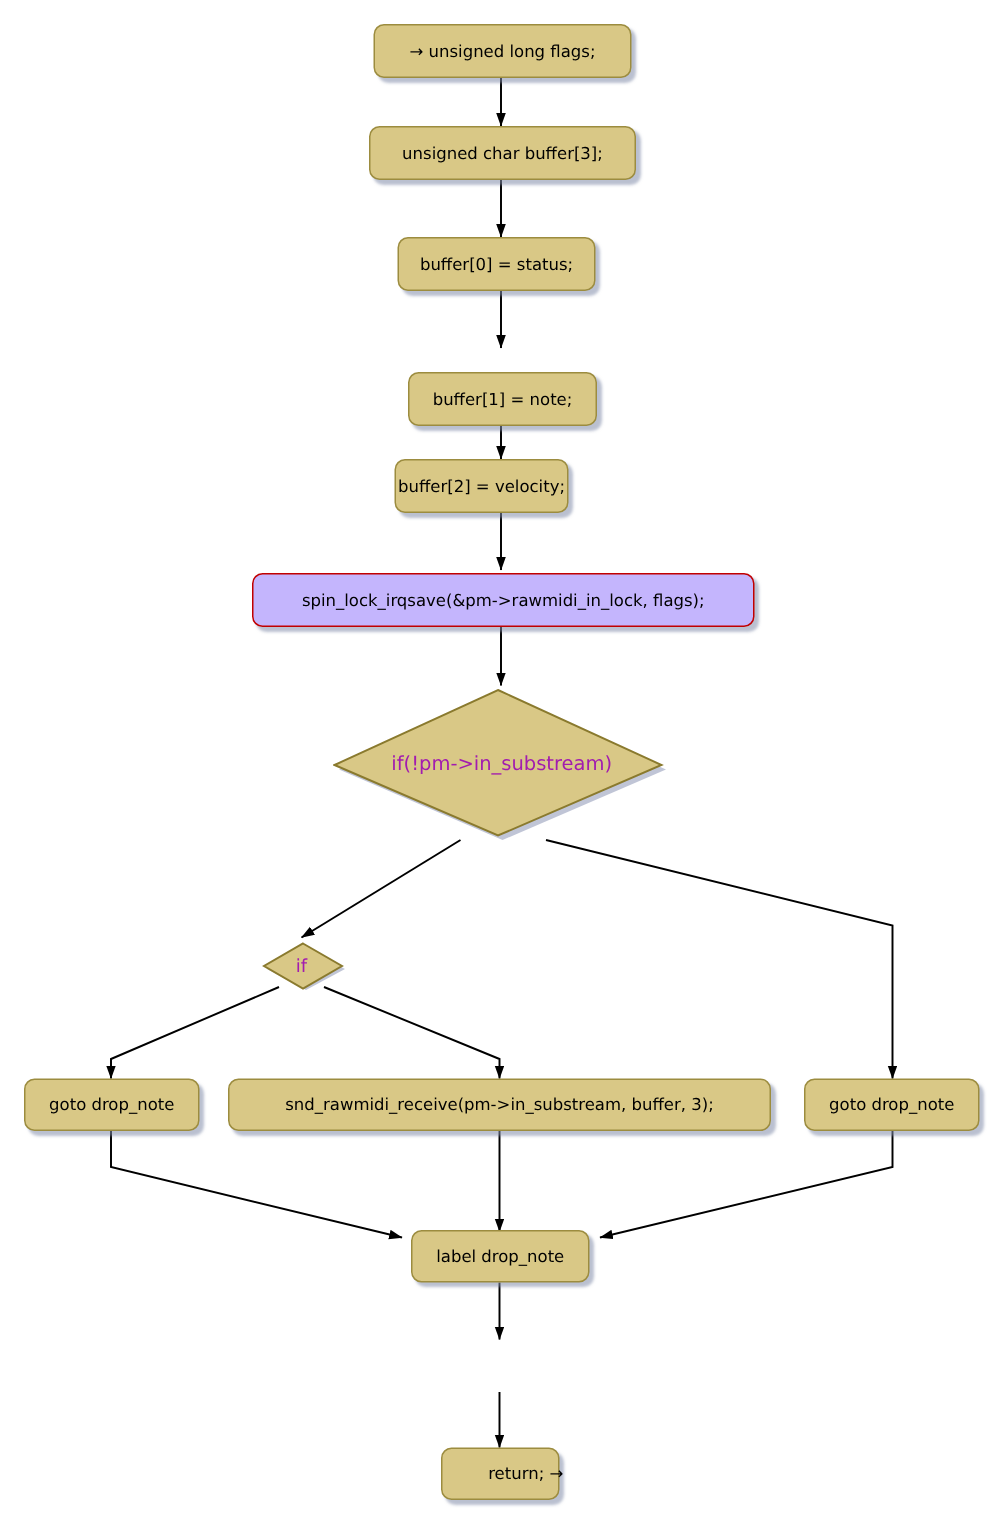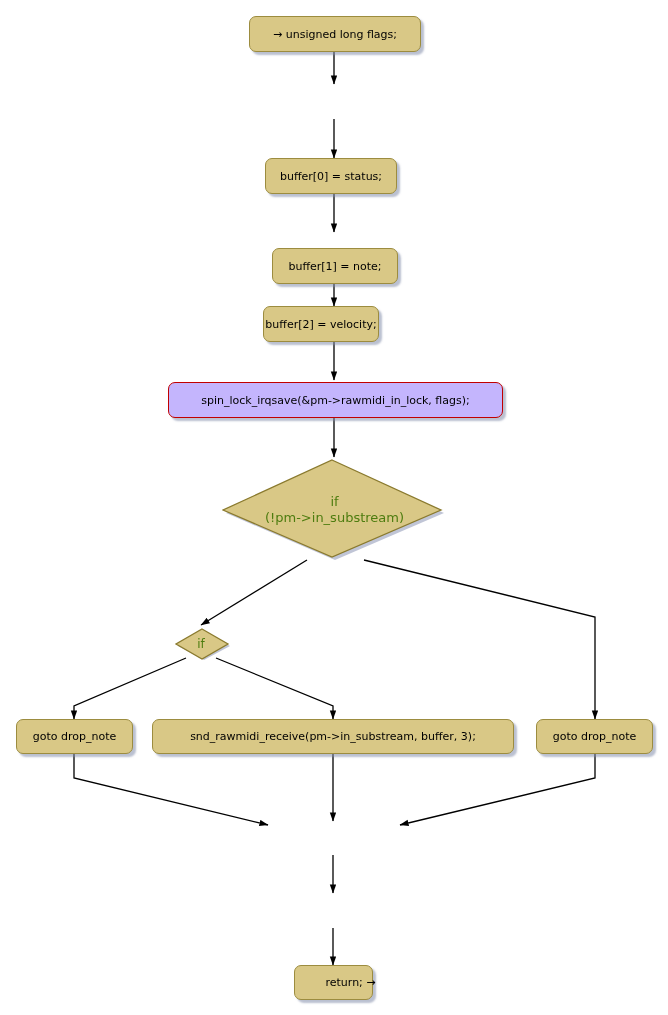--- a/index.html
+++ b/index.html
@@ -69,25 +69,25 @@
     width: 100%;
     height: 100%;
   }
   .diamond-label {
     position: absolute;
     left: 0;
     top: 0;
     width: 100%;
     height: 100%;
     display: flex;
-    flex-direction: column;
+    flex-direction: row;
     align-items: center;
     justify-content: center;
     text-align: center;
-    color: #4d7c0f;
+    color: #a21caf;
     font-size: 13px;
     line-height: 16px;
     white-space: nowrap;
   }
   .diamond-label.small {
     font-size: 12px;
   }
 </style>
 </head>
 <body>
@@ -131,20 +131,23 @@
       <path d="M333,855 L333,893"></path>
 
       <path d="M333,928 L333,965"></path>
     </g>
   </svg>
 
   <div class="node rect plain" style="left:249px; top:16px; width:172px; height:36px;">
     <span>→ unsigned long flags;</span>
   </div>
 
+  <div class="node rect plain" style="left:246px; top:84px; width:178px; height:36px;">
+    <span>unsigned char buffer[3];</span>
+  </div>
 
   <div class="node rect plain" style="left:265px; top:158px; width:132px; height:36px;">
     <span>buffer[0] = status;</span>
   </div>
 
   <div class="node rect plain" style="left:272px; top:248px; width:126px; height:36px;text-align:center;">
     <span>buffer[1] = note;</span>
   </div>
 
   <div class="node rect plain" style="left:263px; top:306px; width:116px; height:36px;">
@@ -181,19 +184,22 @@
   </div>
 
   <div class="node rect plain" style="left:152px; top:719px; width:362px; height:35px;">
     <span>snd_rawmidi_receive(pm-&gt;in_substream, buffer, 3);</span>
   </div>
 
   <div class="node rect plain" style="left:536px; top:719px; width:117px; height:35px;">
     <span>goto drop_note</span>
   </div>
 
+  <div class="node rect plain" style="left:274px; top:820px; width:119px; height:35px;">
+    <span>label drop_note</span>
+  </div>
 
 
   <div class="node rect plain" style="left:294px; top:965px; width:79px; height:35px;padding-left:44px;">
     <span>return; →</span>
   </div>
 
 </div>
 
 </body></html>

